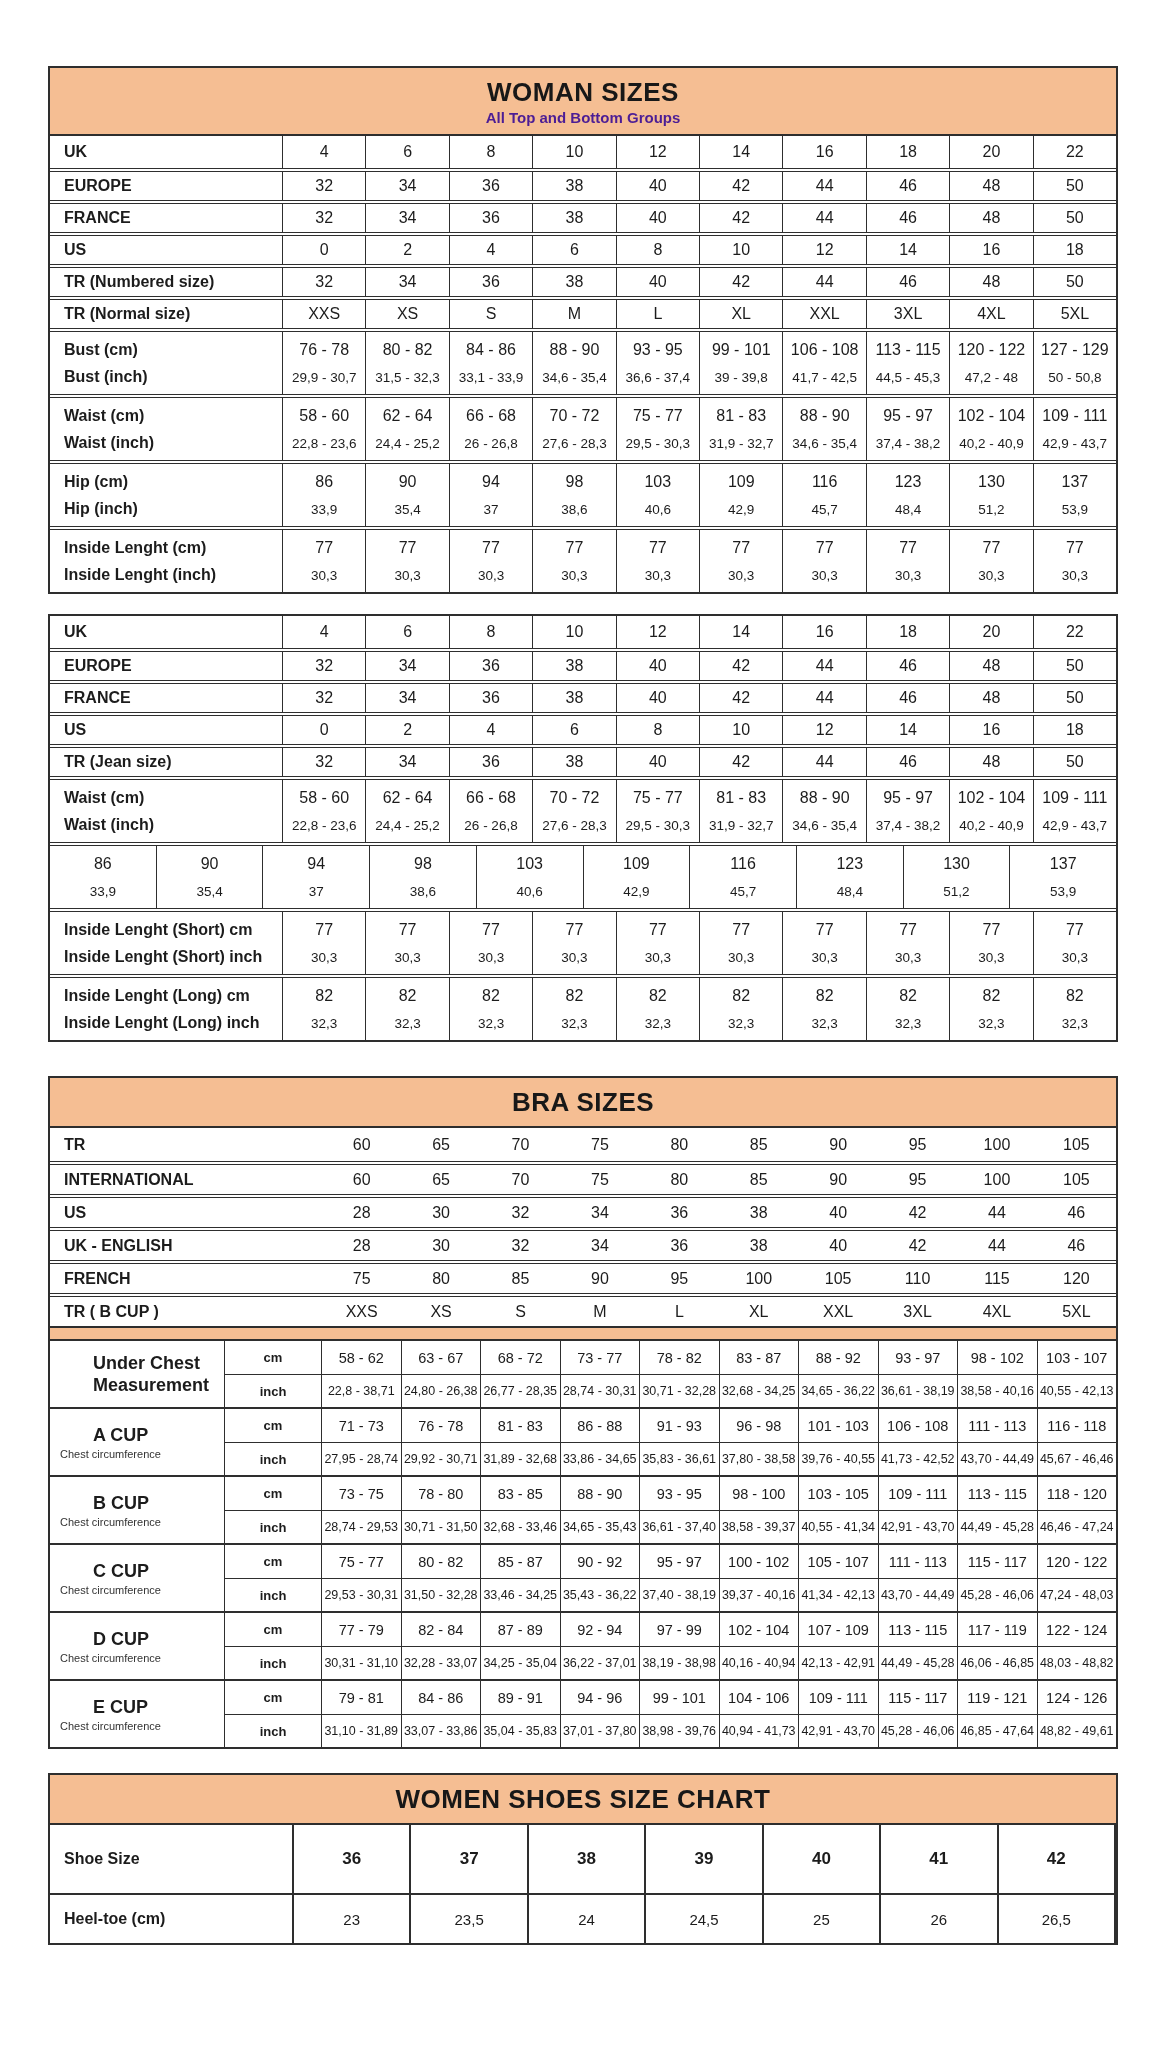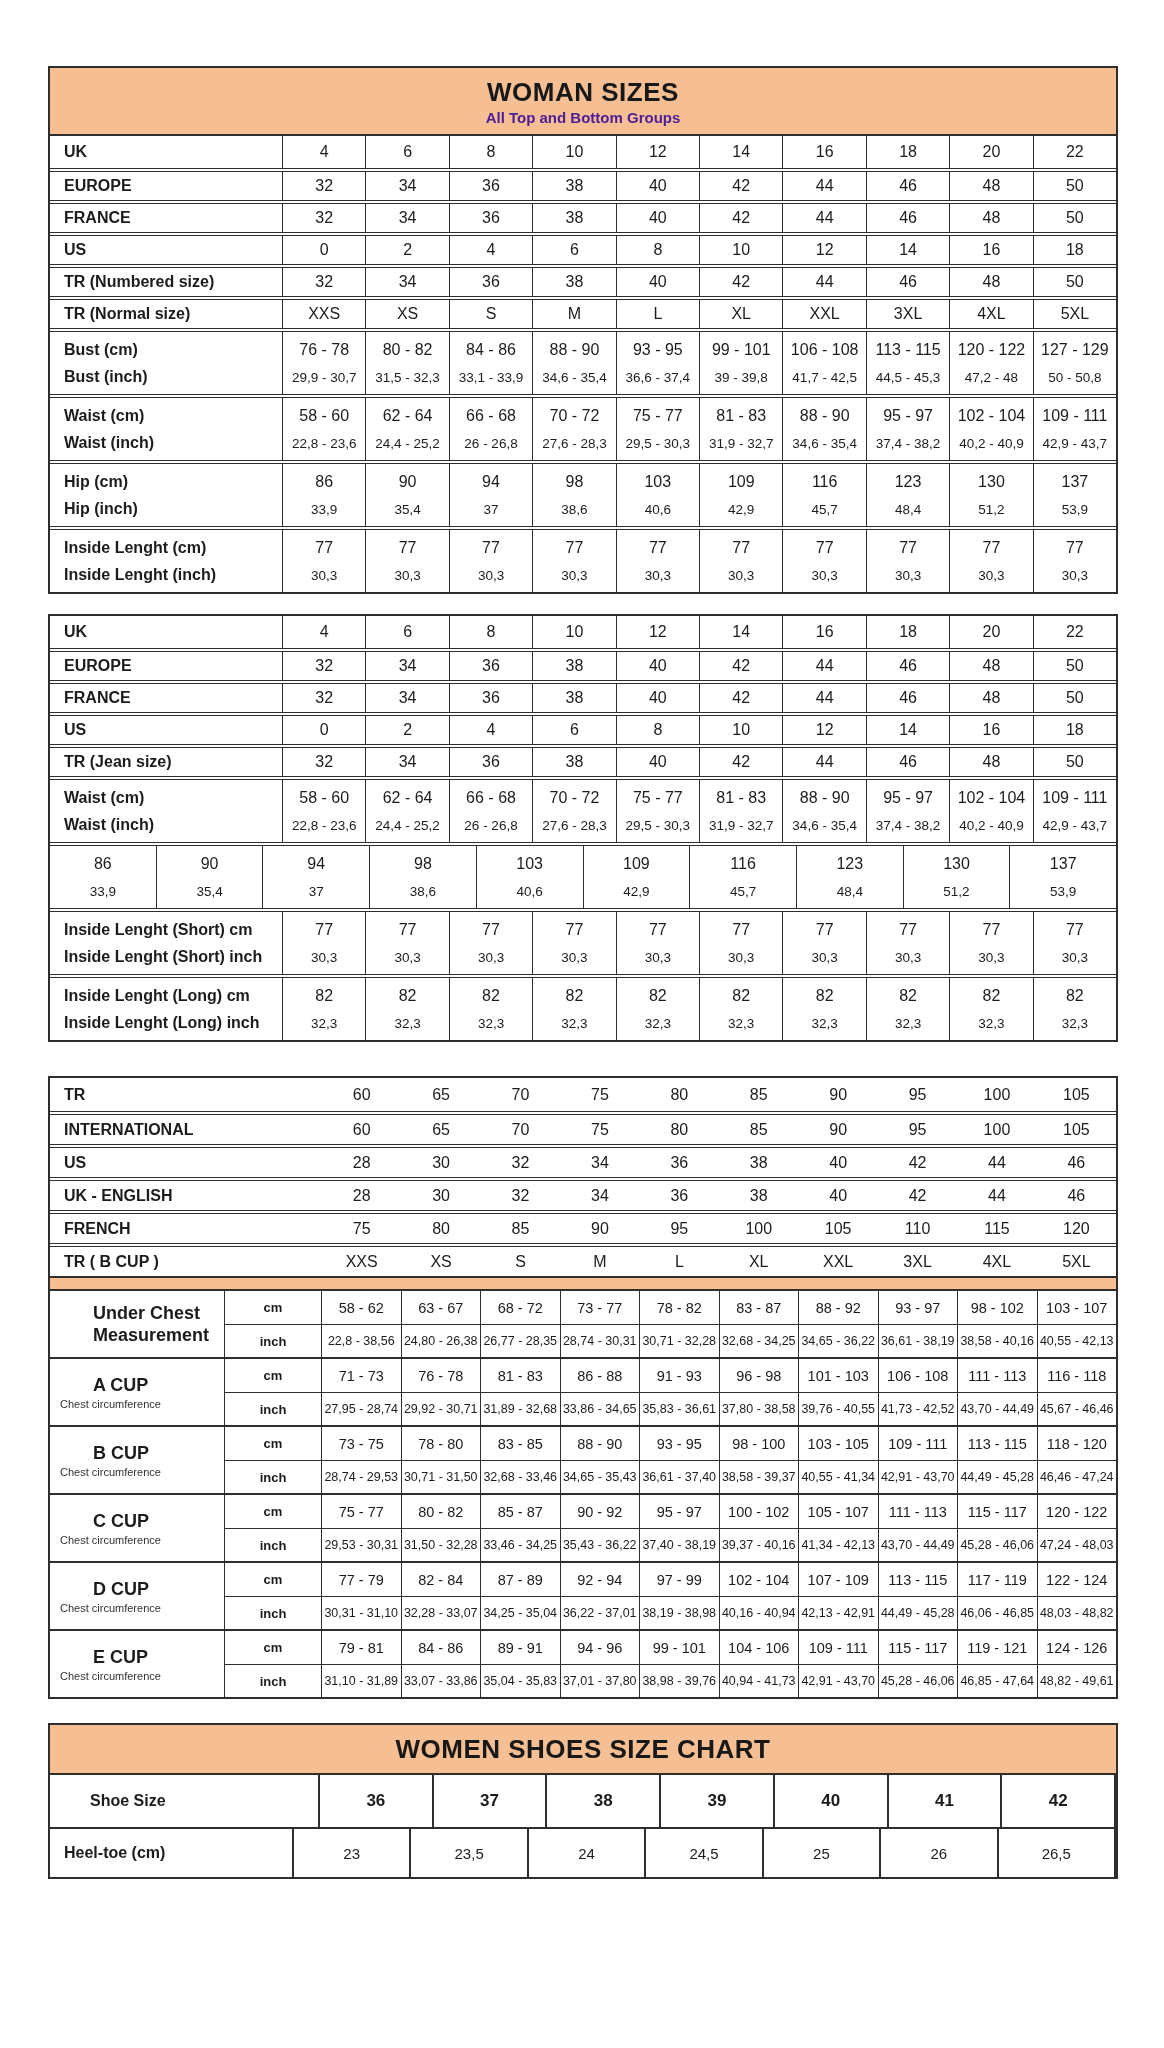--- a/index.html
+++ b/index.html
@@ -89,21 +89,21 @@
     font-size:14.5px; text-align:center;
   }
   .cup-line .cup-val:last-child { border-right:none; }
   .cup-line.inch-line .cup-val { font-size:12.5px; }
 
   
   .shoe-row { display:flex; align-items:stretch; }
   .shoe-row + .shoe-row { border-top:2px solid #2e2e2e; }
   .shoe-row .label-cell { width:244px; flex:0 0 244px; border-right:2px solid #2e2e2e; }
   .shoe-row .val-cell { border-right:2px solid #2e2e2e; justify-content:center; }
-  .shoe-row.first { height:52px;margin-left:26px; }
+  .shoe-row.first { height:68px; }
   .shoe-row.second { height:50px; }
   .shoe-row.first .val-cell { font-weight:bold; font-size:17px; }
   .shoe-row.second .val-cell { font-size:15px; }
 </style>
 </head>
 <body>
 
 <div class="page">
 
   <section class="size-table t1">
@@ -621,20 +621,23 @@
           </div>
           <div class="val-cell">
             <div class="v-top">82</div>
             <div class="v-bot">32,3</div>
           </div>
         </div>
       </div>
   </section>
 
   <section class="size-table t3">
+    <div class="t-header">
+      <div class="t-title">BRA SIZES</div>
+    </div>
     <div class="t-body" id="body-bra-band">
         <div class="bra-row">
           <div class="bra-label">TR</div>
           <div class="bra-val">60</div>
           <div class="bra-val">65</div>
           <div class="bra-val">70</div>
           <div class="bra-val">75</div>
           <div class="bra-val">80</div>
           <div class="bra-val">85</div>
           <div class="bra-val">90</div>
@@ -723,21 +726,21 @@
               <div class="cup-val">73 - 77</div>
               <div class="cup-val">78 - 82</div>
               <div class="cup-val">83 - 87</div>
               <div class="cup-val">88 - 92</div>
               <div class="cup-val">93 - 97</div>
               <div class="cup-val">98 - 102</div>
               <div class="cup-val">103 - 107</div>
             </div>
             <div class="cup-line inch-line">
               <div class="unit-cell">inch</div>
-              <div class="cup-val">22,8 - 38,56</div>
+              <div class="cup-val">22,8 - 38,71</div>
               <div class="cup-val">24,80 - 26,38</div>
               <div class="cup-val">26,77 - 28,35</div>
               <div class="cup-val">28,74 - 30,31</div>
               <div class="cup-val">30,71 - 32,28</div>
               <div class="cup-val">32,68 - 34,25</div>
               <div class="cup-val">34,65 - 36,22</div>
               <div class="cup-val">36,61 - 38,19</div>
               <div class="cup-val">38,58 - 40,16</div>
               <div class="cup-val">40,55 - 42,13</div>
             </div>

